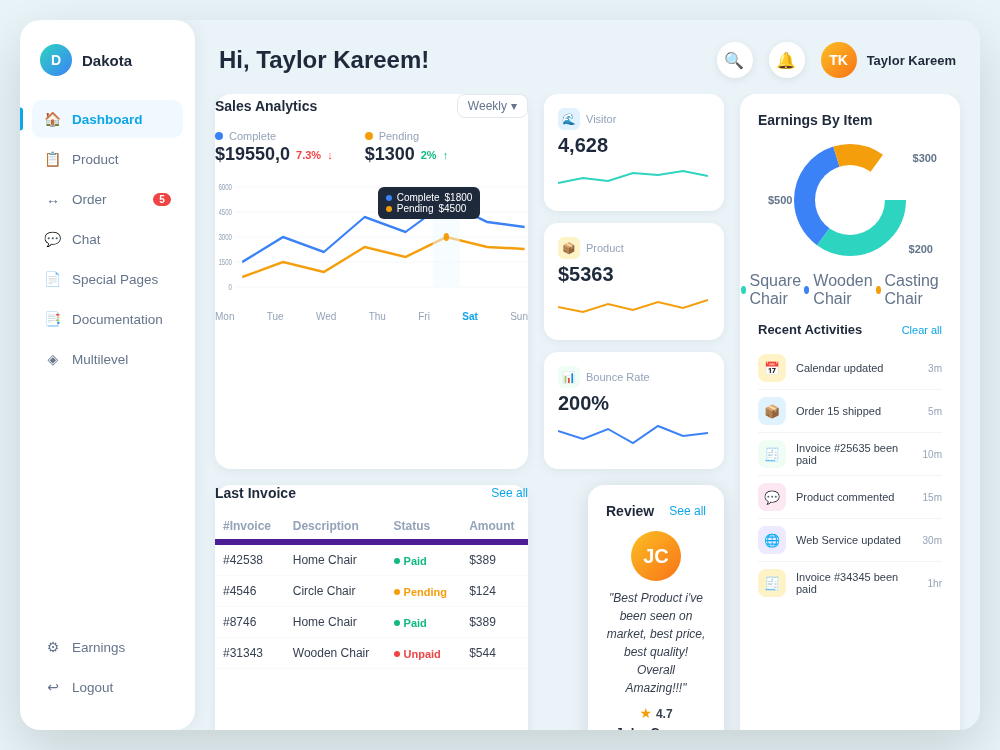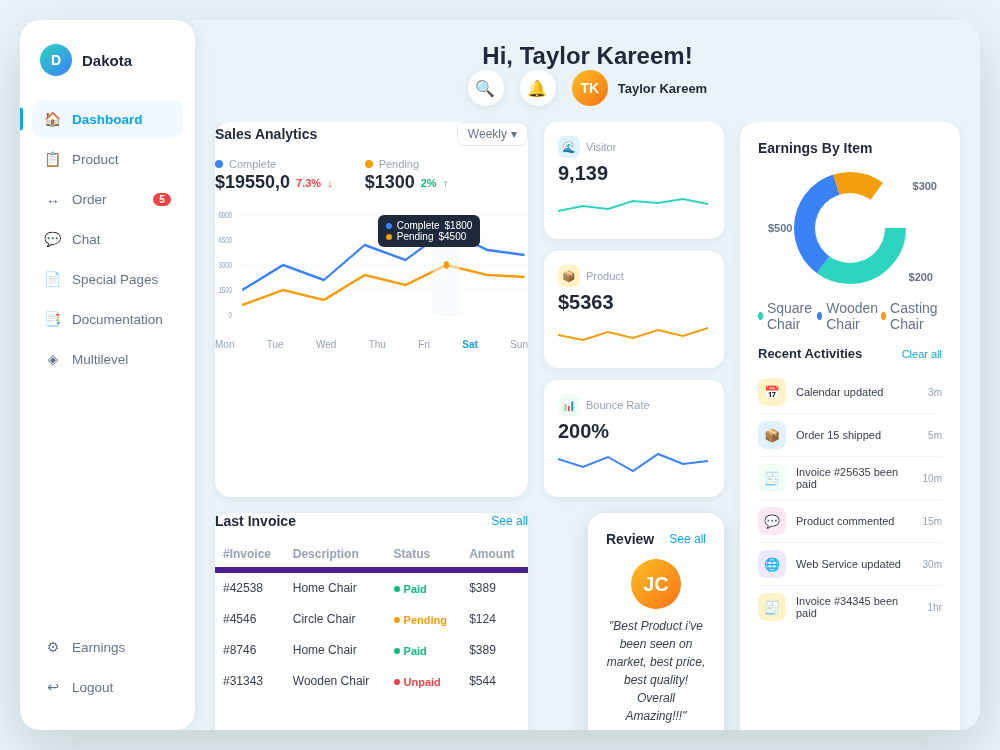--- a/index.html
+++ b/index.html
@@ -121,21 +121,20 @@
       flex: 1;
       display: flex;
       flex-direction: column;
       overflow: hidden;
     }
     .top-header {
       display: flex;
       align-items: center;
       justify-content: space-between;
       padding: 22px 24px 16px;
-      flex-direction: column;
     }
     .page-title {
       font-size: 24px;
       font-weight: 700;
       color: #1e293b;
     }
     .header-actions {
       display: flex;
       align-items: center;
       gap: 16px;
@@ -364,22 +363,22 @@
     .donut-labels-bottom {
       position: absolute;
       right: 9px;
       bottom: 5px;
       font-size: 11px;
       font-weight: 700;
       color: #64748b;
     }
     .donut-legend {
       display: flex;
-      justify-content: flex-start;
-      font-size: 14px;
+      justify-content: flex-end;
+      font-size: 16px;
       color: #64748b;
       margin-bottom: 14px;
     }
     .legend-item {
       display: flex;
       align-items: center;
       gap: 4px;
     }
     .legend-dot {
       width: 8px;
@@ -692,21 +691,21 @@
         </div>
       </div>
 
       <div class="stats-column">
 
         <div class="stat-card">
           <div class="stat-label">
             <span class="stat-icon" style="background:#e0f2fe">🌊</span>
             <span>Visitor</span>
           </div>
-          <div class="stat-value">9,139</div>
+          <div class="stat-value">4,628</div>
           <svg class="stat-sparkline" viewBox="0 0 150 30">
             <polyline points="0,20 25,15 50,18 75,10 100,12 125,8 150,13" fill="none" stroke="#2dd4bf" stroke-width="2"></polyline>
           </svg>
         </div>
 
         <div class="stat-card">
           <div class="stat-label">
             <span class="stat-icon" style="background:#fef3c7">📦</span>
             <span>Product</span>
           </div>

